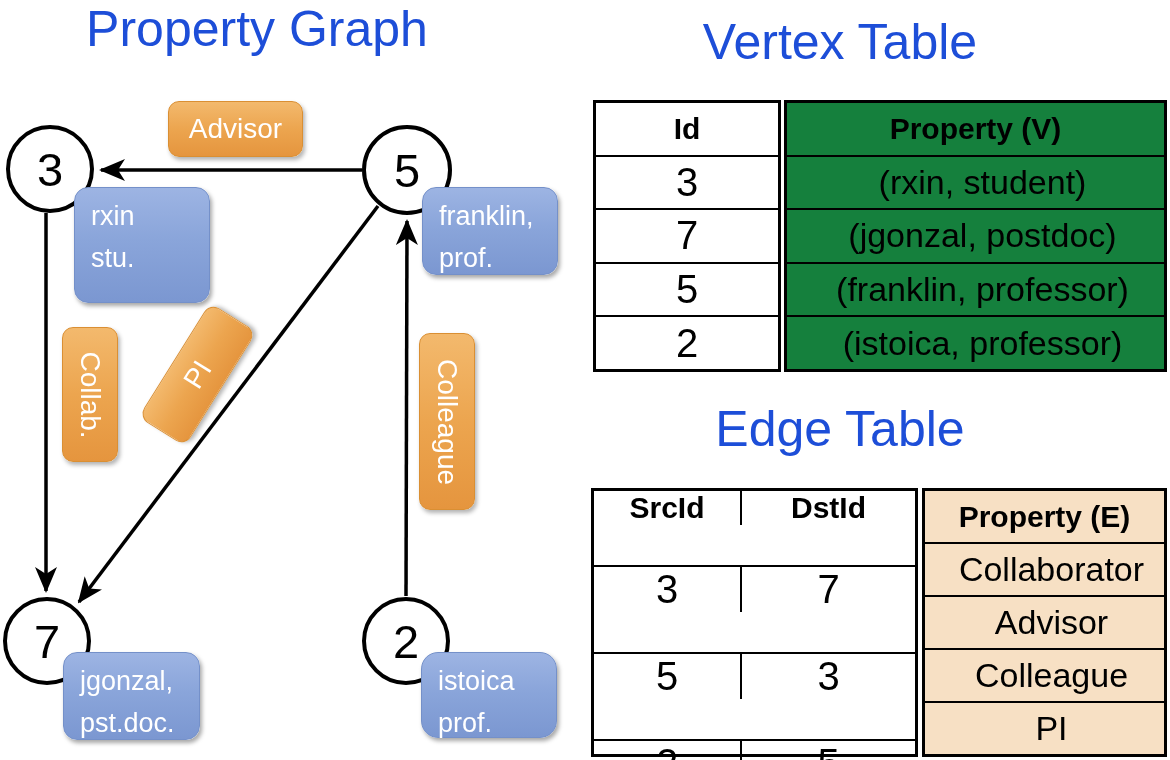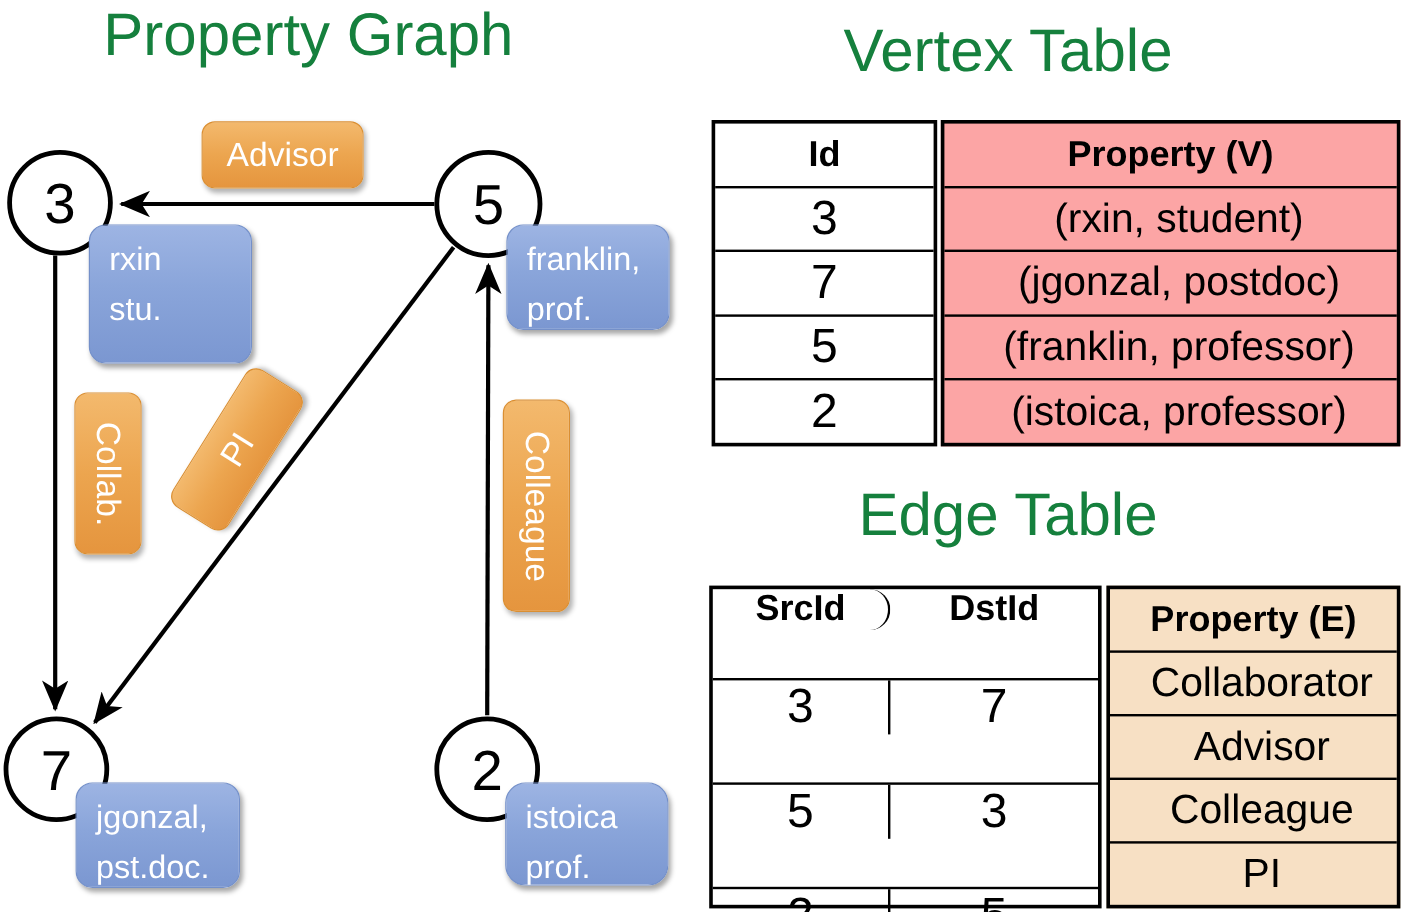--- a/index.html
+++ b/index.html
@@ -17,21 +17,21 @@
     overflow: hidden;
     color: #000;
   }
   .abs { position: absolute; }
 
   
   .big-title {
     font-size: 50px;
     font-weight: 300;
     letter-spacing: 0px;
-    color: #15803d;
+    color: #1d4ed8;
     text-align: center;
     white-space: nowrap;
   }
 
   
   .node {
     box-sizing: border-box;
     border: 4px solid #000;
     border-radius: 50%;
     background: #fff;
@@ -105,24 +105,24 @@
   }
   .trow:first-child { border-top: none; }
   .trow.split { padding: 0; }
   .trow .halfcell {
     box-sizing: border-box;
     height: 100%;
     display: flex;
     align-items: center;
     justify-content: center;
   }
-  .hdr { font-weight: bold; font-size: 30px; border-radius: 17px; }
+  .hdr { font-weight: bold; font-size: 30px; }
   .cell-num { font-size: 40px; font-weight: 300; }
   .cell-text { font-size: 34px; font-weight: 300; white-space: nowrap; padding-left: 14px; }
-  .fill-v { background: #fca5a5; justify-content: space-between; }
+  .fill-v { background: #15803d; justify-content: space-between; }
   .fill-e { background: #f7e0c4; }
 </style>
 </head>
 <body>
 
 <div class="canvas">
 
   <div class="abs big-title" style="left:0; top:13; width:514px;">Property Graph</div>
 
   <svg class="edges" width="585" height="760" viewBox="0 0 585 760">

